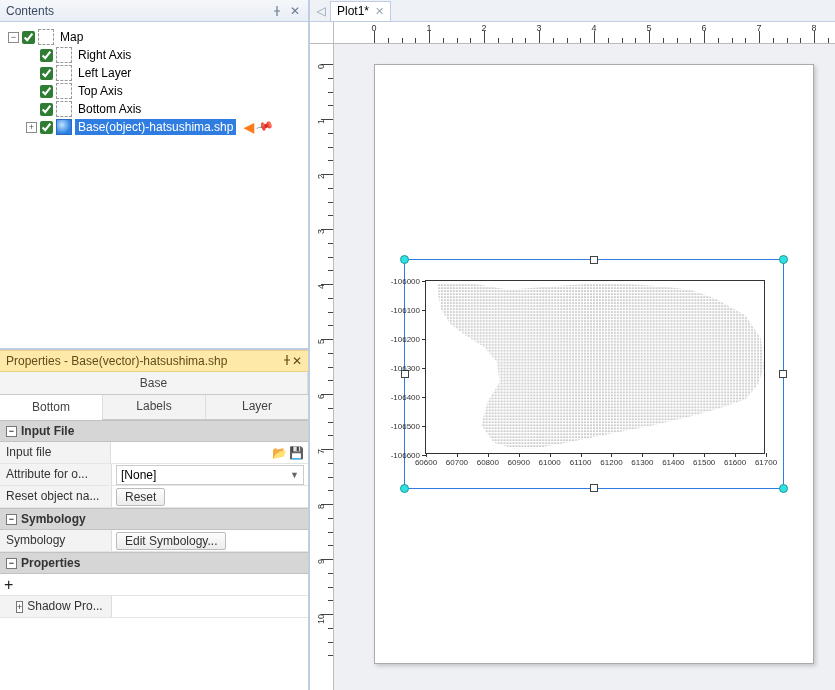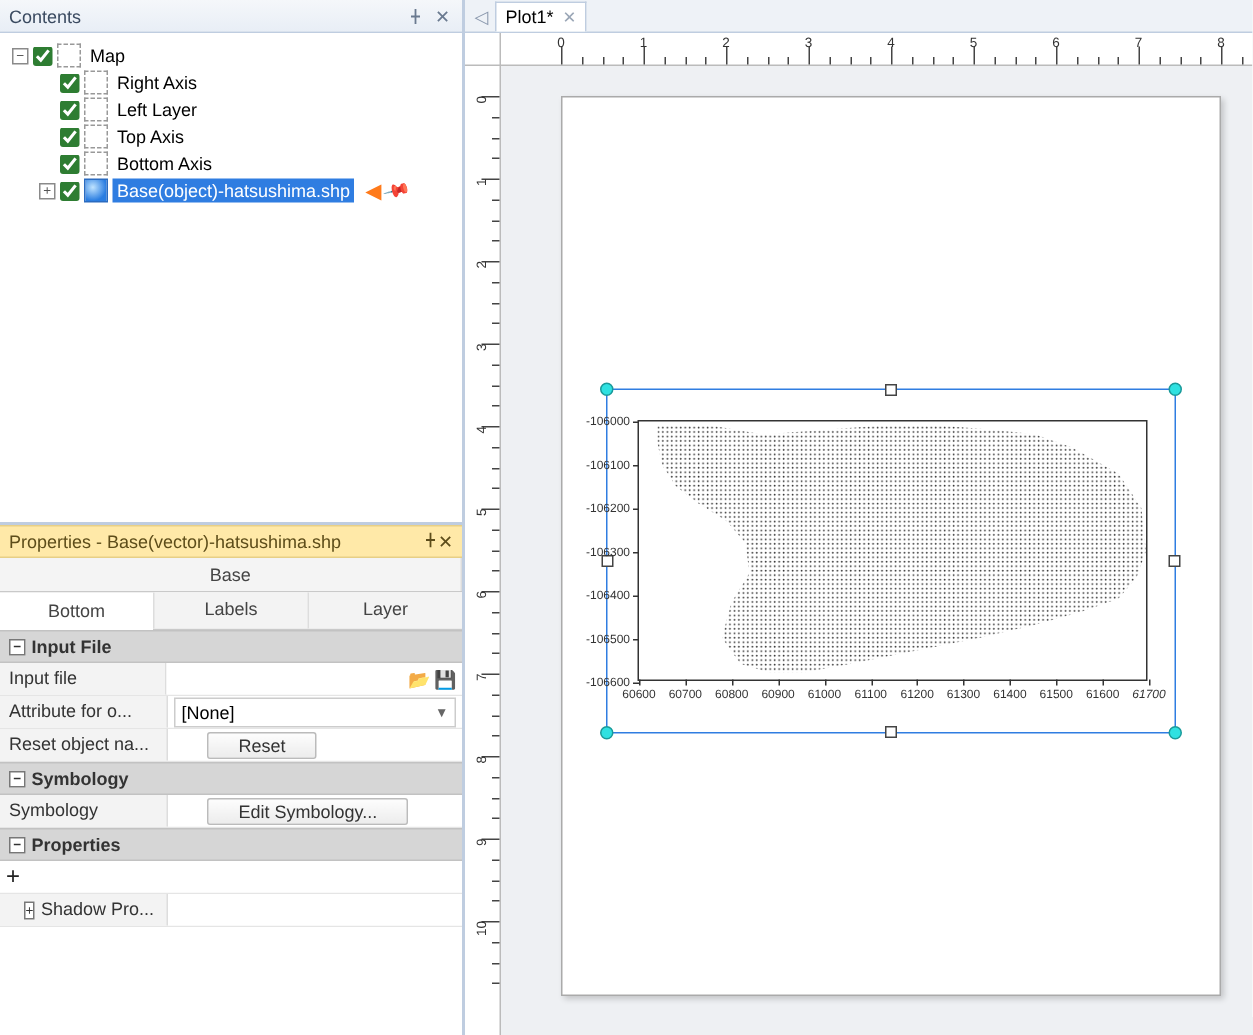--- a/index.html
+++ b/index.html
@@ -38,21 +38,21 @@
 .tabs-bot > div.active { background: #fff; border-bottom: 2px solid #fff; position: relative; top: 1px; }
 .tabs-bot > div:not(.active) { background: #f3f3f3; border-left: 1px solid #ddd; }
 
 .props-body { flex: 1; overflow: auto; background: #fff; }
 .sect-head { background: #d6d6d6; border-top: 1px solid #c2c2c2; border-bottom: 1px solid #c2c2c2; padding: 3px 6px; display: flex; align-items: center; gap: 4px; font-weight: bold; color: #333; }
 .sect-exp { width: 11px; height: 11px; border: 1px solid #777; font-size: 9px; line-height: 9px; text-align: center; background: #fff; }
 .prop-row { display: flex; align-items: stretch; border-bottom: 1px solid #e5e5e5; min-height: 22px; }
 .prop-label { width: 112px; padding: 3px 6px; background: #f3f3f3; border-right: 1px solid #ddd; color: #333; overflow: hidden; text-overflow: ellipsis; white-space: nowrap; }
 .prop-val { flex: 1; display: flex; align-items: center; padding: 0 4px; background: #fff; gap: 3px; }
 .prop-val input[type=text] { flex:1; border: none; outline: none; height: 18px; background: transparent; }
-.btn-small { border: 1px solid #bbb; background: linear-gradient(#fdfdfd,#ececec); padding: 1px 20px; border-radius: 2px; color: #333; margin-left: 22px; }
+.btn-small { border: 1px solid #bbb; background: linear-gradient(#fdfdfd,#ececec); padding: 1px 8px; border-radius: 2px; color: #333; }
 .mini-icon { width: 14px; height: 14px; display:flex; align-items:center; justify-content:center; }
 .folder { color: #e8a13a; }
 .save { color: #6b5fc9; }
 .combo { flex:1; display:flex; align-items:center; border:1px solid #ccc; height:20px; padding:0 4px; background:#fff; }
 .combo .dd { margin-left:auto; color:#666; font-size:9px; }
 .sub-row { padding-left: 16px; }
 .cross { font-size: 16px; color: #222; line-height: 14px; }
 
 
 .right { flex: 1; display: flex; flex-direction: column; background: #f4f6f9; }
@@ -423,18 +423,18 @@
             <div class="axis-lbl-x" style="left: 185.455px;">61200</div>
             <div class="axis-tick-x" style="left: 216.364px;"></div>
             <div class="axis-lbl-x" style="left: 216.364px;">61300</div>
             <div class="axis-tick-x" style="left: 247.273px;"></div>
             <div class="axis-lbl-x" style="left: 247.273px;">61400</div>
             <div class="axis-tick-x" style="left: 278.182px;"></div>
             <div class="axis-lbl-x" style="left: 278.182px;">61500</div>
             <div class="axis-tick-x" style="left: 309.091px;"></div>
             <div class="axis-lbl-x" style="left: 309.091px;">61600</div>
             <div class="axis-tick-x" style="left: 340px;"></div>
-            <div class="axis-lbl-x" style="left: 340px; font-style: italic;">61700</div>
+            <div class="axis-lbl-x" style="left: 340px;">61700</div>
           </div>
       </div>
     </div>
   </div>
 </div>
 
 </body></html>

